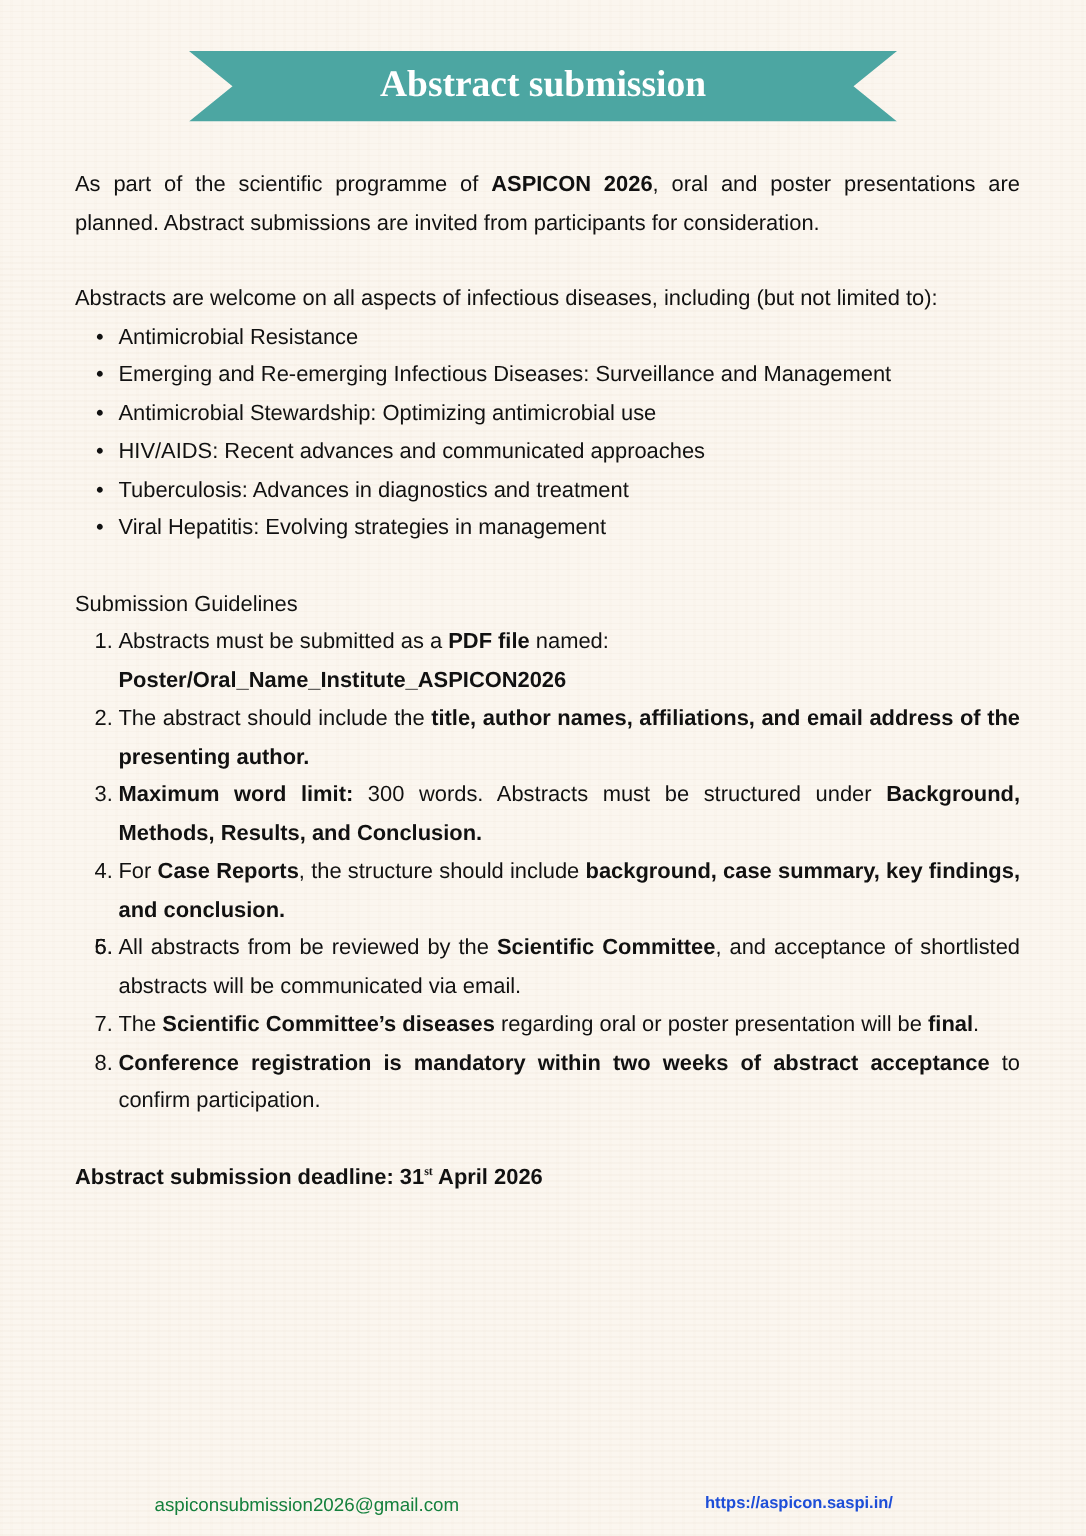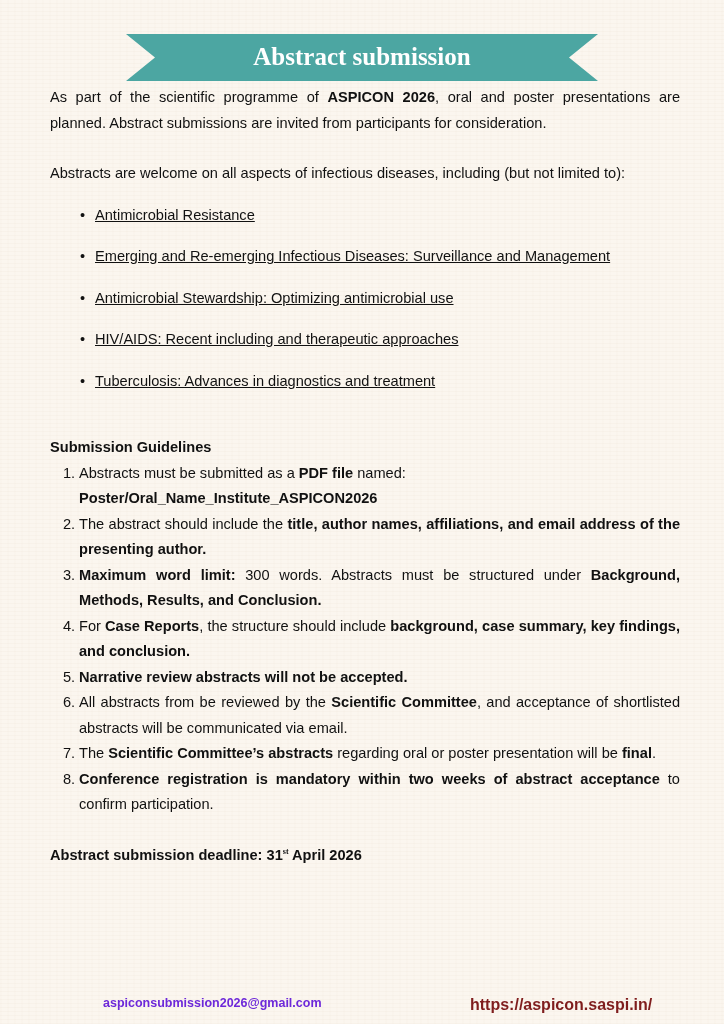--- a/index.html
+++ b/index.html
@@ -17,42 +17,42 @@
       position: absolute; left: 126px; top: 34px; width: 472px; height: 45px;
     }
     .banner svg { position: absolute; left: 0; top: 0; }
     .banner-title {
       position: absolute; left: 0; top: 0; width: 100%; height: 100%;
       display: flex; align-items: center; justify-content: center;
       font-family: "Liberation Serif", serif; font-weight: bold; font-size: 25px;
       color: #ffffff;
     }
     .content {
-      position: absolute; left: 50px; top: 85px; width: 630px;
+      position: absolute; left: 50px; top: 111px; width: 630px;
       font-size: 14.6px; line-height: 25.5px;
     }
     .p { margin: 0; text-align: justify; }
     .gap { height: 25px; }
     ul.topics { margin: 0; padding: 0 0 0 29px; list-style: none; }
-    ul.topics li { position: relative; margin: 16px; text-decoration: underline; }
+    ul.topics li { position: relative; margin: 0; }
     ul.topics li::before {
       content: "•"; position: absolute; left: -15px; top: 0;
     }
-    .section-title { font-weight: bold; margin: 0; }
+    .section-title { font-weight: normal; margin: 0; }
     ol.guide { margin: 0; padding: 0; list-style: none; }
     ol.guide li { position: relative; padding-left: 29px; text-align: justify; }
     ol.guide li .num { position: absolute; left: 13px; top: 0; }
     b { font-weight: bold; }
     .deadline { font-weight: bold; margin: 0; }
     sup { font-size: 8px; line-height: 0; vertical-align: 6px; font-family: Liberation Serif, serif; }
     .footer-email {
-      position: absolute; left: 103px; top: 996px; font-size: 12.5px; font-weight: bold; color: #6d28d9;
+      position: absolute; left: 103px; top: 996px; font-size: 12.5px; font-weight: normal; color: #15803d;
     }
     .footer-url {
-      position: absolute; left: 470px; top: 996px; font-size: 16px; font-weight: bold; color: #7f1d1d;
+      position: absolute; left: 470px; top: 996px; font-size: 11px; font-weight: bold; color: #1d4ed8;
     }
   </style>
 </head>
 <body>
 
 <div class="banner">
   <svg width="472" height="47" viewBox="0 0 472 47">
     <polygon points="0,0 472,0 443,23.5 472,47 0,47 29,23.5" fill="#4ca6a2"></polygon>
   </svg>
   <div class="banner-title">Abstract submission</div>
@@ -61,48 +61,49 @@
 <div class="content">
   <p class="p"><span>As part of the scientific programme of </span><b>ASPICON 2026</b><span>, oral and poster presentations are planned. Abstract submissions are invited from participants for consideration.</span></p>
 
   <div class="gap"></div>
 
   <p class="p">Abstracts are welcome on all aspects of infectious diseases, including (but not limited to):</p>
   <ul class="topics">
     <li>Antimicrobial Resistance</li>
     <li>Emerging and Re-emerging Infectious Diseases: Surveillance and Management</li>
     <li>Antimicrobial Stewardship: Optimizing antimicrobial use</li>
-    <li>HIV/AIDS: Recent including and therapeutic approaches</li>
+    <li>HIV/AIDS: Recent advances and communicated approaches</li>
     <li>Tuberculosis: Advances in diagnostics and treatment</li>
+    <li>Viral Hepatitis: Evolving strategies in management</li>
   </ul>
 
   <div class="gap"></div>
 
   <p class="section-title">Submission Guidelines</p>
   <ol class="guide">
     <li>
       <span class="num">1.</span><span>Abstracts must be submitted as a </span><b>PDF file</b><span> named:</span><br><b>Poster/Oral_Name_Institute_ASPICON2026</b>
     </li>
     <li>
       <span class="num">2.</span><span>The abstract should include the </span><b>title, author names, affiliations, and email address of the presenting author.</b>
     </li>
     <li>
       <span class="num">3.</span><b>Maximum word limit:</b><span> 300 words. Abstracts must be structured under </span><b>Background, Methods, Results, and Conclusion.</b>
     </li>
     <li>
       <span class="num">4.</span><span>For </span><b>Case Reports</b><span>, the structure should include </span><b>background, case summary, key findings, and conclusion.</b>
     </li>
     <li>
-      <span class="num">5.</span><b>Narrative review abstracts will not be accepted.</b>
+      <span class="num">5.</span>
     </li>
     <li>
       <span class="num">6.</span><span>All abstracts from be reviewed by the </span><b>Scientific Committee</b><span>, and acceptance of shortlisted abstracts will be communicated via email.</span>
     </li>
     <li>
-      <span class="num">7.</span><span>The </span><b>Scientific Committee’s abstracts</b><span> regarding oral or poster presentation will be </span><b>final</b><span>.</span>
+      <span class="num">7.</span><span>The </span><b>Scientific Committee’s diseases</b><span> regarding oral or poster presentation will be </span><b>final</b><span>.</span>
     </li>
     <li>
       <span class="num">8.</span><b>Conference registration is mandatory within two weeks of abstract acceptance</b><span> to confirm participation.</span>
     </li>
   </ol>
 
   <div class="gap"></div>
 
   <p class="deadline"><span>Abstract submission deadline: 31</span><sup>st</sup><span> April 2026</span></p>
 </div>

